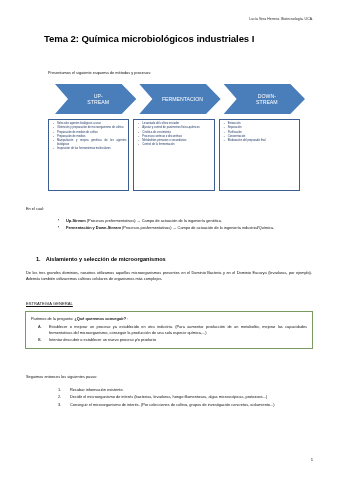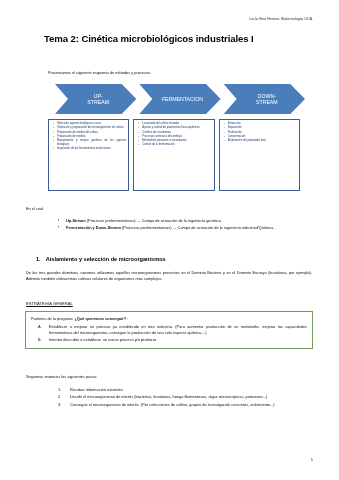--- a/index.html
+++ b/index.html
@@ -273,21 +273,21 @@
     color: #111;
   }
 </style>
 </head>
 <body>
 
 <div class="page">
 
   <div class="doc-header">Lucía Vera Herrero. Biotecnología. UCA.</div>
 
-  <div class="doc-title">Tema 2: Cinética microbiológicos industriales I</div>
+  <div class="doc-title">Tema 2: Química microbiológicos industriales I</div>
 
   <div class="intro-line">Presentamos el siguiente esquema de métodos y procesos:</div>
 
   <div class="chevron-row">
     <div class="chevron">
       <div>
         <span>UP-</span>
         <span>STREAM</span>
       </div>
     </div>

